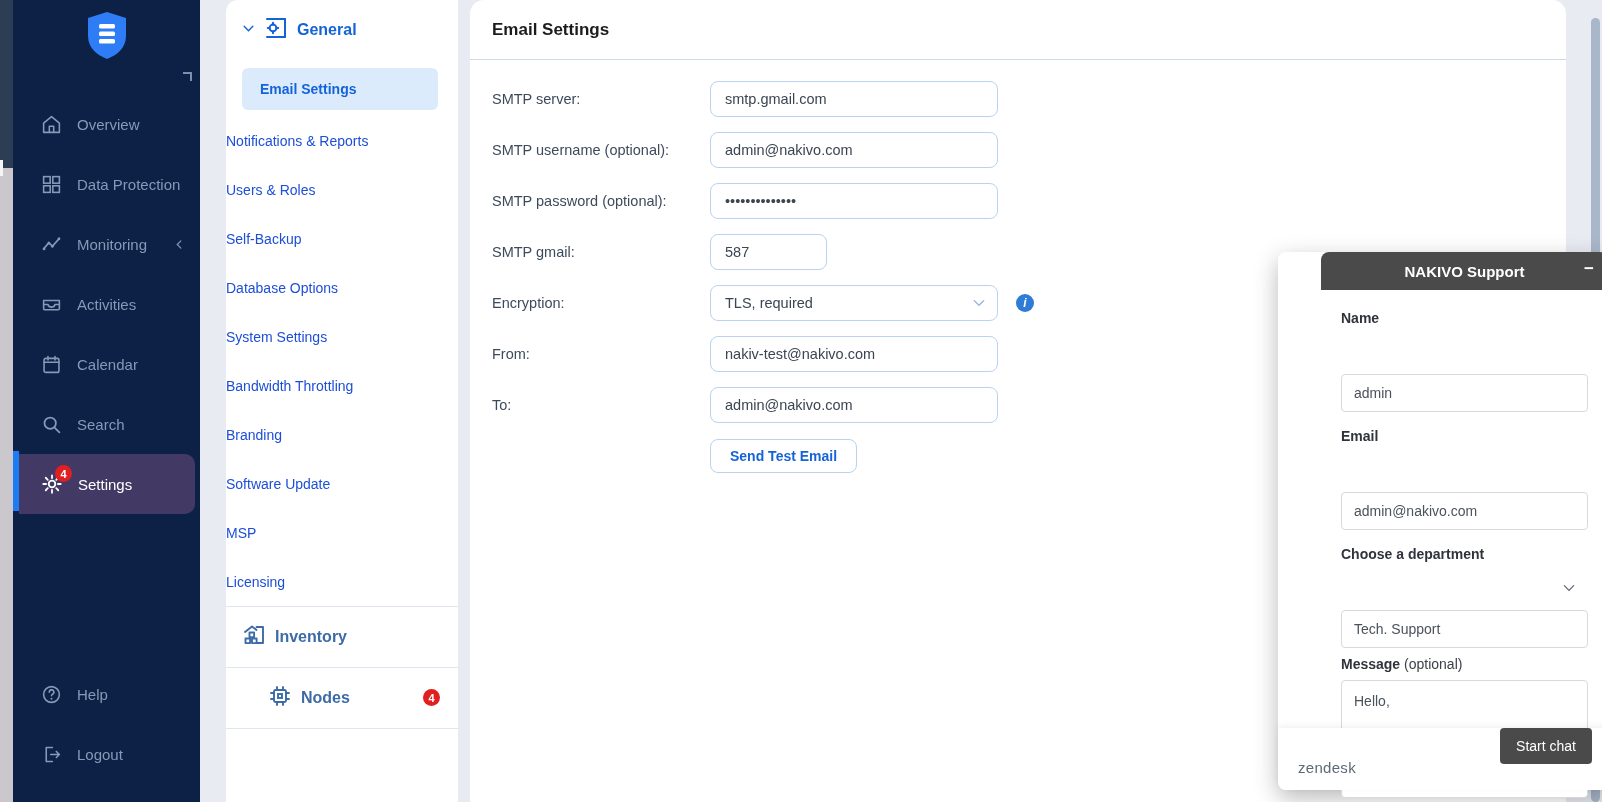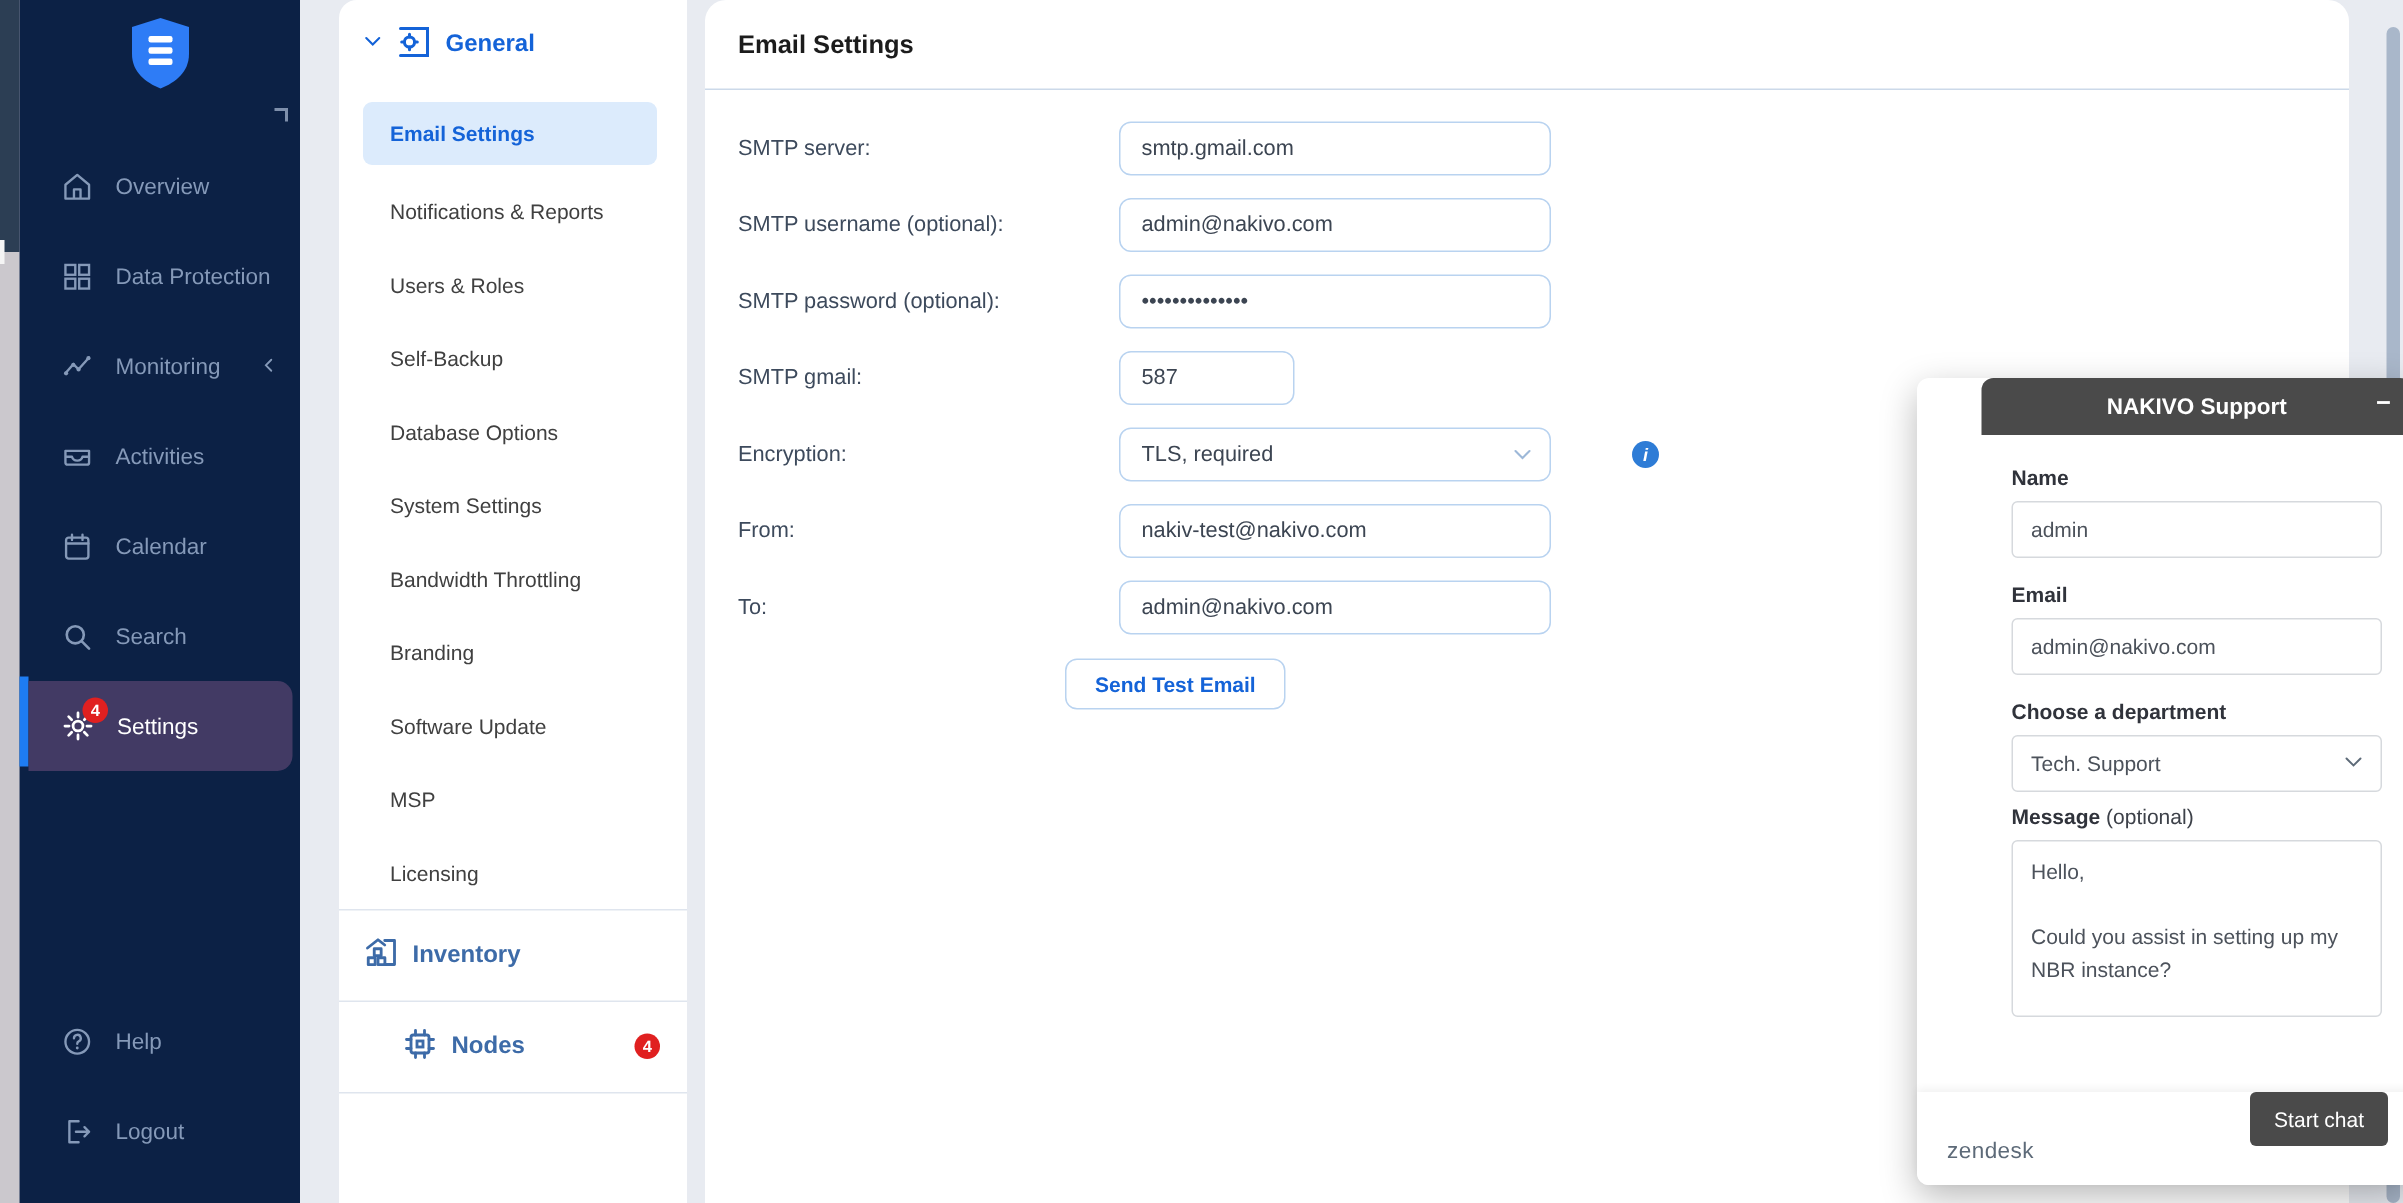--- a/index.html
+++ b/index.html
@@ -37,33 +37,33 @@
   .subnav { position:absolute; left:226px; top:0; width:232px; height:802px; background:#ffffff;
     border-radius:12px 0 0 0; }
   .subnav-header { display:flex; align-items:center; height:60px; padding-left:16px; gap:9px; cursor:pointer; }
   .subnav-header .chev svg { width:13px; height:13px; }
   .subnav-header .hicon svg { width:24px; height:24px; }
   .subnav-header .hlabel { font-size:16px; font-weight:bold; }
   .subnav-header.general { color:#1463d8; }
   .subnav-header.steel { color:#3d6ba8; position:relative; }
   .sel-pill { margin:8px 20px 6px 16px; height:42px; display:flex; align-items:center; padding-left:18px;
     background:#dcebfc; border-radius:6px; color:#1463d8; font-weight:bold; font-size:14px; cursor:pointer; }
-  .sub-item { height:49px; display:flex; align-items:center; padding-left:34px; color:#404040;
+  .sub-item { height:49px; display:flex; align-items:center; color:#1d4ed8;
     font-size:14px; cursor:pointer; }
   .sub-div { height:1px; background:#dfe5ee; }
   .subnav-header .badge { position:absolute; right:18px; top:21px; }
 
   
   .main-card { position:absolute; left:470px; top:0; width:1096px; height:802px; background:#ffffff;
     border-radius:14px 14px 0 0; }
   .main-title { height:59px; display:flex; align-items:center; padding-left:22px;
     font-size:17px; font-weight:bold; color:#1c1c1c; }
   .main-div { height:1px; background:#ccd9e9; }
   .form { padding:21px 0 0 22px; }
-  .frow { display:flex; align-items:center; margin-bottom:15px; height:36px;gap:36px; }
+  .frow { display:flex; align-items:center; margin-bottom:15px; height:36px; }
   .flabel { width:218px; font-size:14.5px; color:#3d4a5c; }
   .tinput { height:36px; width:288px; border:1px solid #b9d3f0; border-radius:8px; background:#fff;
     padding:0 14px; font-size:14.5px; color:#3c4552; font-family:"Liberation Sans", sans-serif; outline:none; }
   .tinput.short { width:117px; }
   .selwrap { position:relative; width:288px; }
   .selwrap .tinput { width:288px; }
   .selwrap .chev { position:absolute; right:12px; top:11px; color:#9db8d8; pointer-events:none; }
   .selwrap .chev svg { width:14px; height:14px; }
   .info-dot { width:18px; height:18px; border-radius:50%; background:#2e7cd6; color:#fff;
     font-size:12px; font-weight:bold; font-style:italic; display:flex; align-items:center; justify-content:center;
@@ -80,21 +80,21 @@
   .chat { position:absolute; left:1278px; top:252px; width:330px; height:538px; background:#fff;
     border-radius:8px; box-shadow:0 8px 24px rgba(0,0,0,.28);padding-left:43px; }
   .chat-header { height:38px; background:#4a4a4a; border-radius:8px 8px 0 0; display:flex;
     align-items:center; justify-content:center; position:relative; color:#fff;
     font-size:15px; font-weight:bold; }
   .chat-min { position:absolute; right:14px; top:7px; color:#fff; font-size:17px; cursor:pointer; }
   .chat-body { padding:12px 20px 0 20px; }
   .clabel { font-size:14px; font-weight:bold; color:#30333b; margin:8px 0 8px 0; }
   .clabel .opt { font-weight:normal; color:#3d4149; }
   .cinput { width:100%; height:38px; border:1px solid #d6d9dd; border-radius:4px; padding:0 12px;
-    font-size:14px; color:#4c525b; font-family:"Liberation Sans", sans-serif; outline:none; margin-bottom:8px; }
+    font-size:14px; color:#4c525b; font-family:"Liberation Sans", sans-serif; outline:none; margin-bottom:8px;margin-top:40px; }
   .cselwrap { position:relative; margin-bottom:8px; }
   .cselwrap .cinput { margin-bottom:0; }
   .cselwrap .chev { position:absolute; right:12px; top:11px; color:#5d6a78; }
   .cselwrap .chev svg { width:14px; height:14px; }
   .ctext { width:100%; height:118px; border:1px solid #d6d9dd; border-radius:4px; padding:10px 12px;
     font-size:14px; line-height:1.55; color:#4c525b; font-family:"Liberation Sans", sans-serif;
     resize:none; outline:none; }
   .chat-footer { position:absolute; bottom:0; left:0; width:100%; height:62px; background:#fff;
     border-radius:0 0 8px 8px; box-shadow:0 -2px 6px rgba(0,0,0,.06); }
   .zendesk { position:absolute; left:20px; bottom:14px; font-size:15px; color:#5d6a78; letter-spacing:.3px; }

